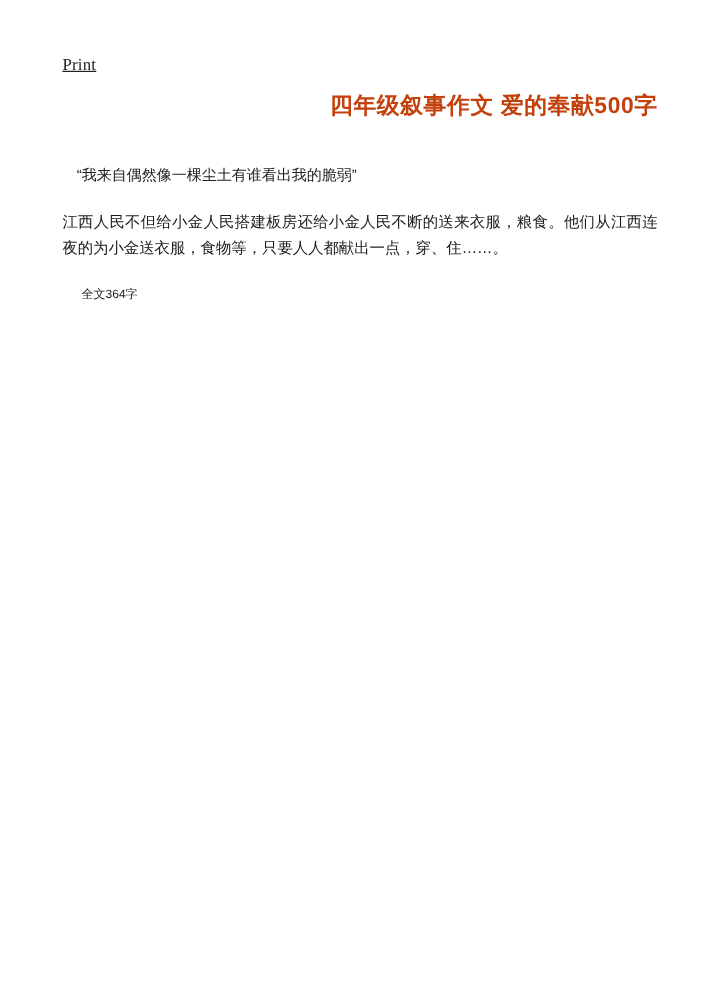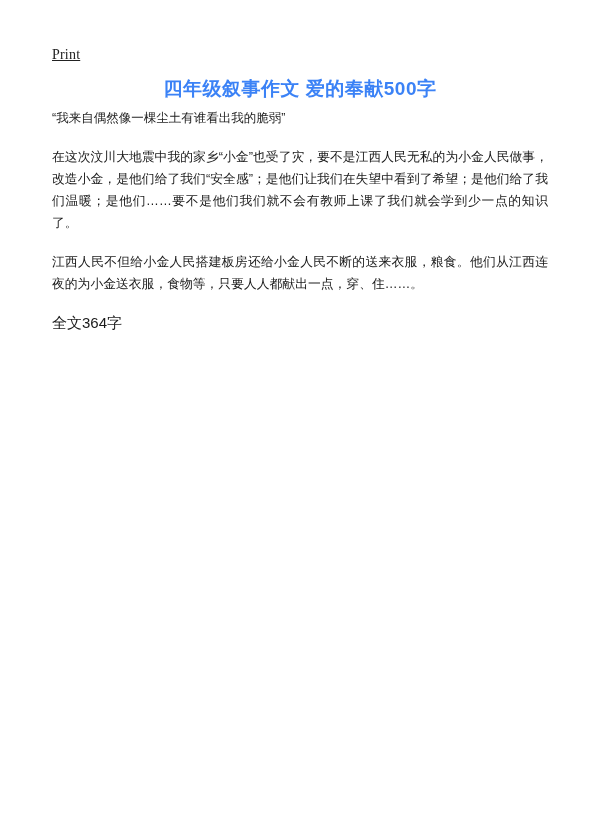--- a/index.html
+++ b/index.html
@@ -33,66 +33,65 @@
   }
   .content {
     position: absolute;
     left: 52px;
     top: 76px;
     width: 496px;
   }
   .doc-title {
     font-size: 19px;
     font-weight: bold;
-    text-align: center;
-    color: #3b82f6;
+    text-align: right;
+    color: #c2410c;
     line-height: 26px;
-    margin: 0 0 6px 0;
+    margin: 0 0 34px 0;
     letter-spacing: 0.5px;
   }
   .subtitle {
     font-size: 12.5px;
     line-height: 20px;
     color: #222222;
-    margin: 0 0 18px 0;
+    margin: 0 0 18px 12px;
   }
   p.para {
     font-size: 12.8px;
     line-height: 22px;
     color: #1a1a1a;
     margin: 0 0 17px 0;
     text-align: justify;
     word-break: break-all;
   }
   p.signature {
     font-size: 12.8px;
     line-height: 22px;
     margin: 0 0 17px 0;
     color: #1a1a1a;
   }
   p.wordcount {
-    font-size: 15px;
+    font-size: 10px;
     line-height: 22px;
-    margin: 0;
+    margin: 16px;
     color: #1a1a1a;
   }
 </style>
 </head>
 <body>
 
 <div class="page">
 
   <a class="print-link" href="#">Print</a>
 
   <div class="content">
 
     <h1 class="doc-title">四年级叙事作文  爱的奉献500字</h1>
 
     <div class="subtitle">“我来自偶然像一棵尘土有谁看出我的脆弱”</div>
 
-    <p class="para">在这次汶川大地震中我的家乡“小金”也受了灾，要不是江西人民无私的为小金人民做事，改造小金，是他们给了我们“安全感”；是他们让我们在失望中看到了希望；是他们给了我们温暖；是他们……要不是他们我们就不会有教师上课了我们就会学到少一点的知识了。</p>
     <p class="para">江西人民不但给小金人民搭建板房还给小金人民不断的送来衣服，粮食。他们从江西连夜的为小金送衣服，食物等，只要人人都献出一点，穿、住……。</p>
 
 
     <p class="wordcount">全文364字</p>
 
   </div>
 </div>
 
 </body></html>

